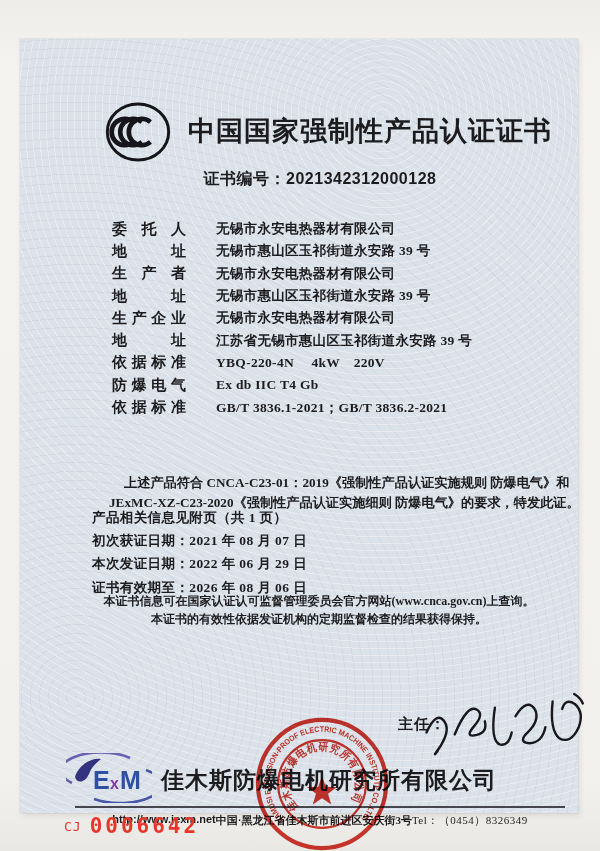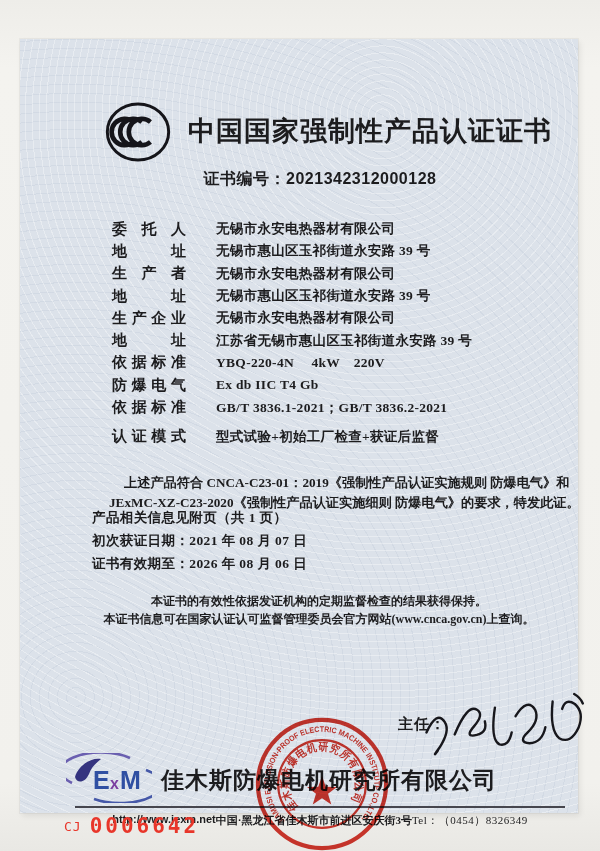--- a/index.html
+++ b/index.html
@@ -107,40 +107,37 @@
         <span class="fvalue">YBQ-220-4N　 4kW　220V</span>
       </div>
     <div class="frow">
         <span class="flabel">防爆电气</span>
         <span class="fvalue">Ex db IIC T4 Gb</span>
       </div>
     <div class="frow">
         <span class="flabel">依据标准</span>
         <span class="fvalue">GB/T 3836.1-2021；GB/T 3836.2-2021</span>
       </div>
-    <div class="frow mode">
-        <span class="flabel">认证模式</span>
-        <span class="fvalue">型式试验+初始工厂检查+获证后监督</span>
-      </div>
   </div>
 
   <div class="statement">
     <div class="l1">上述产品符合 CNCA-C23-01：2019《强制性产品认证实施规则 防爆电气》和</div>
     <div class="l2">JExMC-XZ-C23-2020《强制性产品认证实施细则 防爆电气》的要求，特发此证。</div>
   </div>
 
   <div class="info">
     <div>产品相关信息见附页（共 1 页）</div>
     <div>初次获证日期：2021 年 08 月 07 日</div>
+    <div>本次发证日期：2022 年 06 月 29 日</div>
     <div>证书有效期至：2026 年 08 月 06 日</div>
   </div>
 
   <div class="notes">
+    <div>本证书信息可在国家认证认可监督管理委员会官方网站(www.cnca.gov.cn)上查询。</div>
     <div>本证书的有效性依据发证机构的定期监督检查的结果获得保持。</div>
-    <div>本证书信息可在国家认证认可监督管理委员会官方网站(www.cnca.gov.cn)上查询。</div>
   </div>
 
   <div class="director">主任：</div>
 
   <svg class="signature" viewBox="0 0 176 76" aria-hidden="true">
     <g fill="none" stroke="#17171c" stroke-width="2.4" stroke-linecap="round" transform="rotate(-4 88 38)">
       <path d="M10,42 q12,-22 19,-9 q5,9 -7,25 q-9,11 -2,3"></path>
       <path d="M38,46 q15,-30 24,-23 q7,5 -4,16 q-11,11 2,9 q11,-2 9,-13"></path>
       <path d="M80,22 q-7,32 2,37 q9,3 13,-11"></path>
       <path d="M100,32 q13,-18 20,-5 q4,11 -9,22 q-11,9 1,11 q13,0 17,-15"></path>

